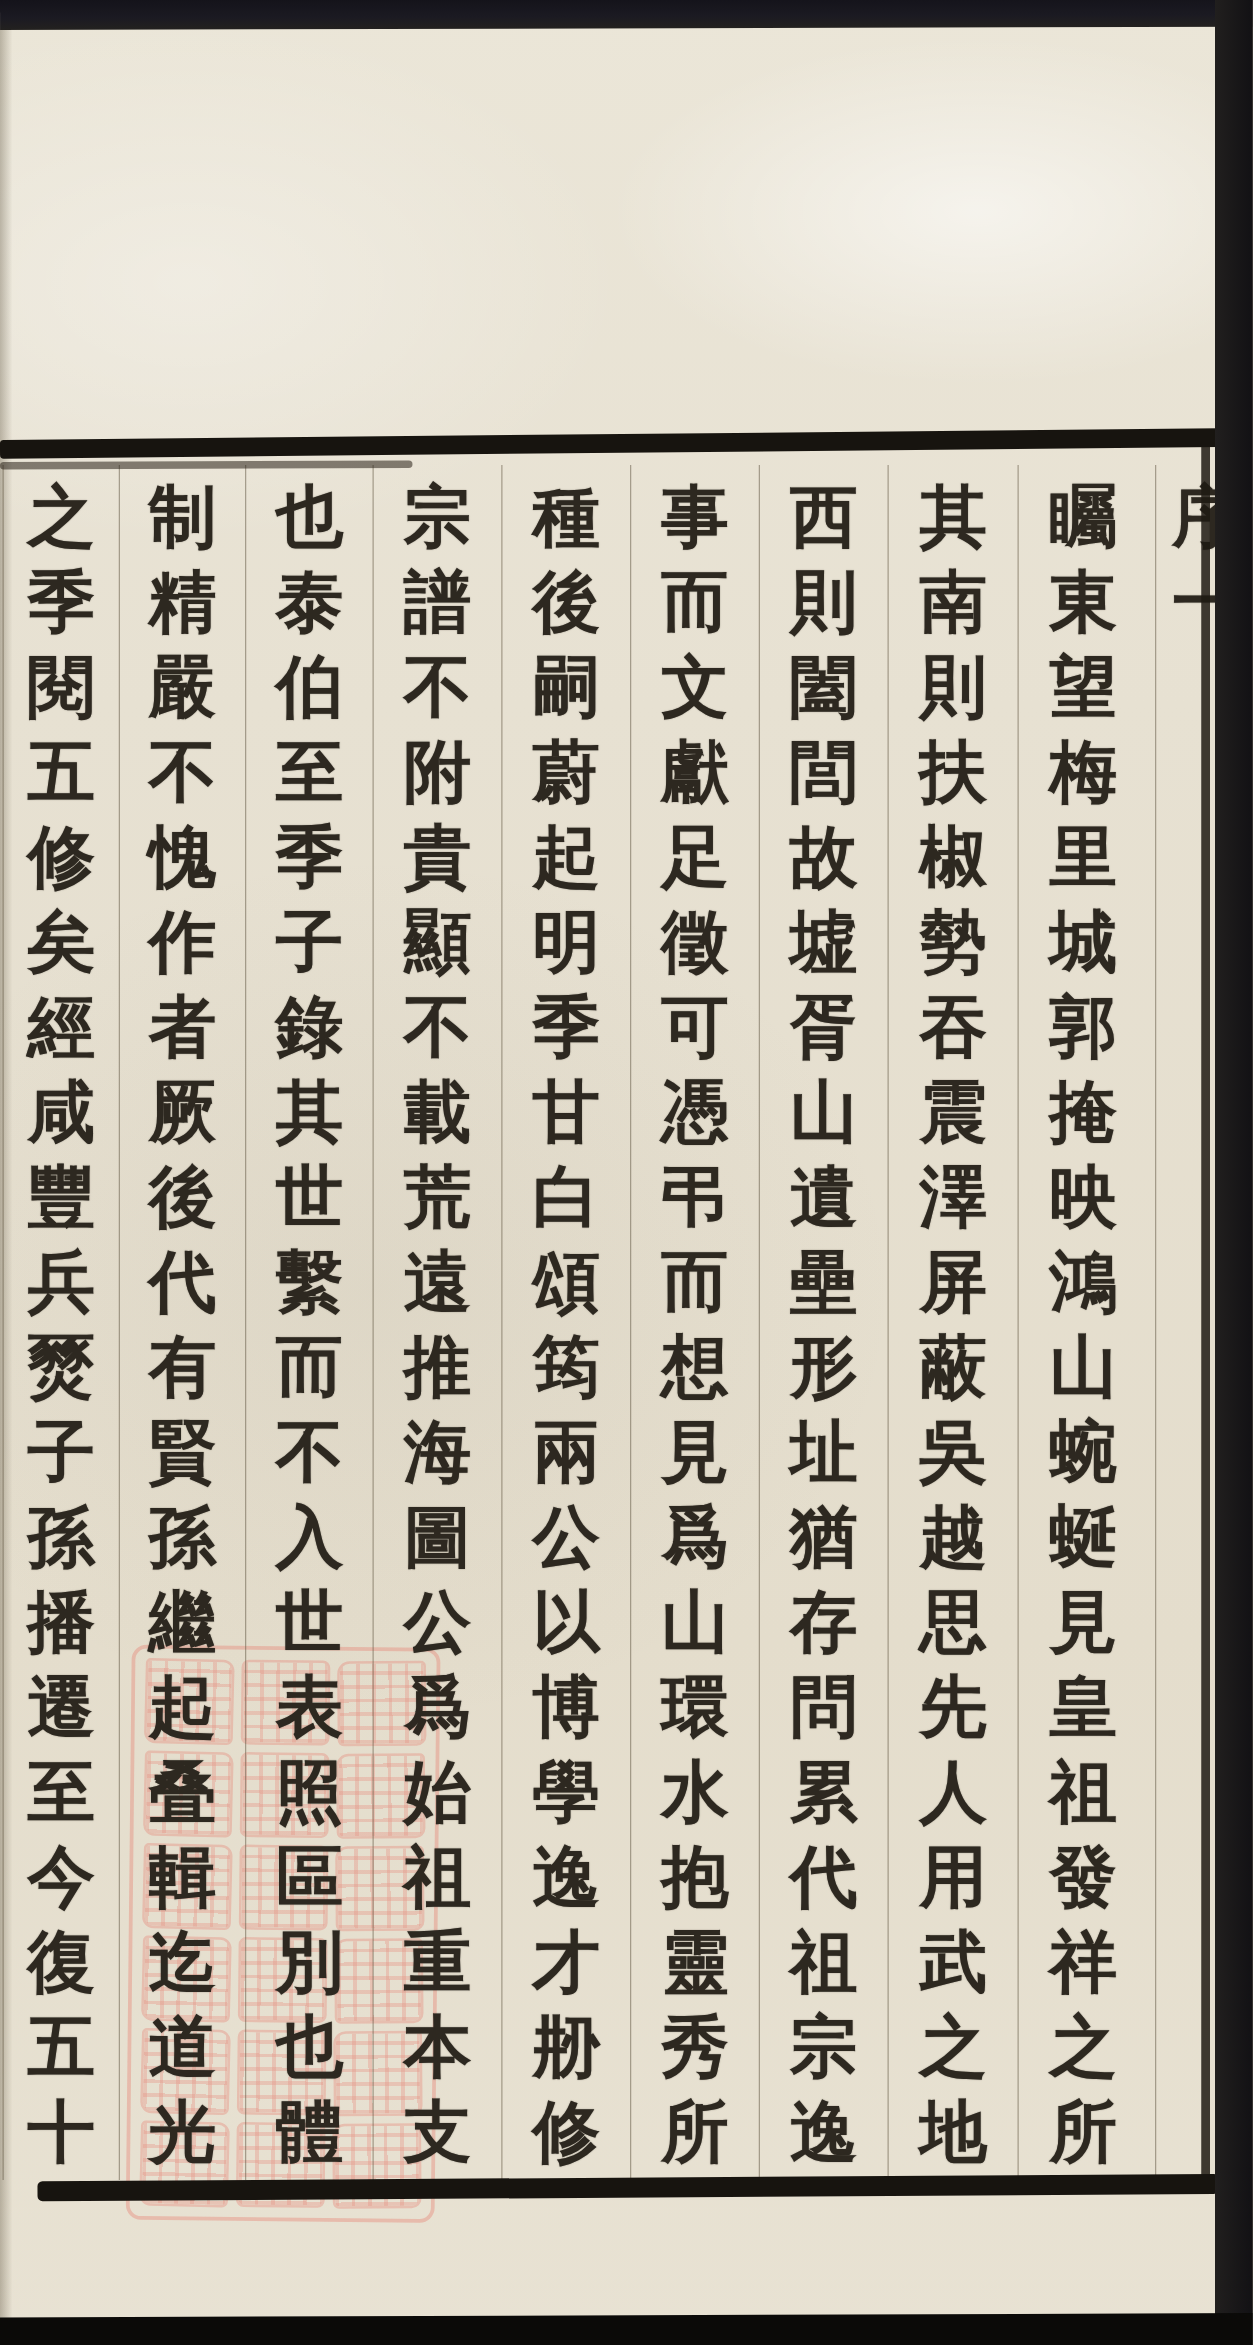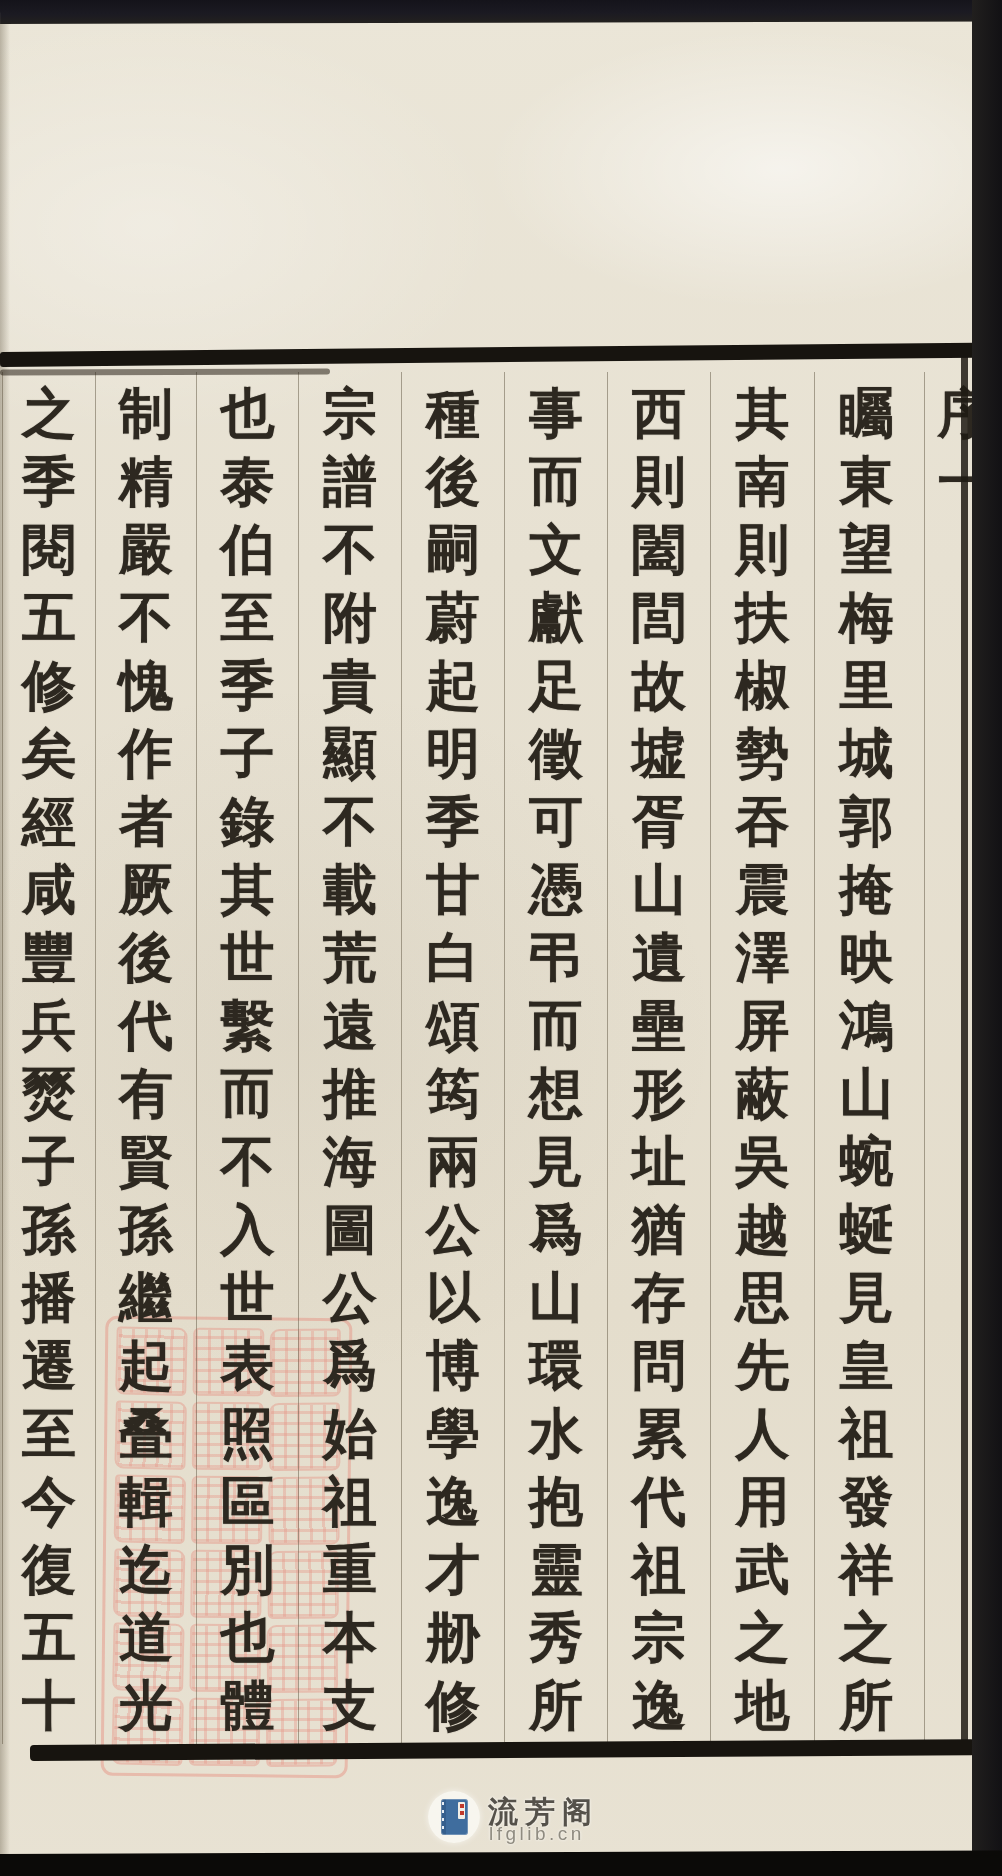--- a/index.html
+++ b/index.html
@@ -309,31 +309,18 @@
         <span class="ch">孫</span>
         <span class="ch">播</span>
         <span class="ch">遷</span>
         <span class="ch">至</span>
         <span class="ch">今</span>
         <span class="ch">復</span>
         <span class="ch">五</span>
         <span class="ch">十</span>
       </div>
 
-    <div class="wm">
-      <div class="wm-badge">
-        <div class="wm-book">
-          <span class="stitch"></span>
-          <span class="label">
-              <b></b>
-              <b></b>
-            </span>
-        </div>
-      </div>
-      <div class="wm-title">流芳阁</div>
-      <div class="wm-url">lfglib.cn</div>
-    </div>
   </div>
 
   <div class="band-top"></div>
   <div class="band-right"></div>
   <div class="band-bottom"></div>
 </div>
 
 </body></html>

